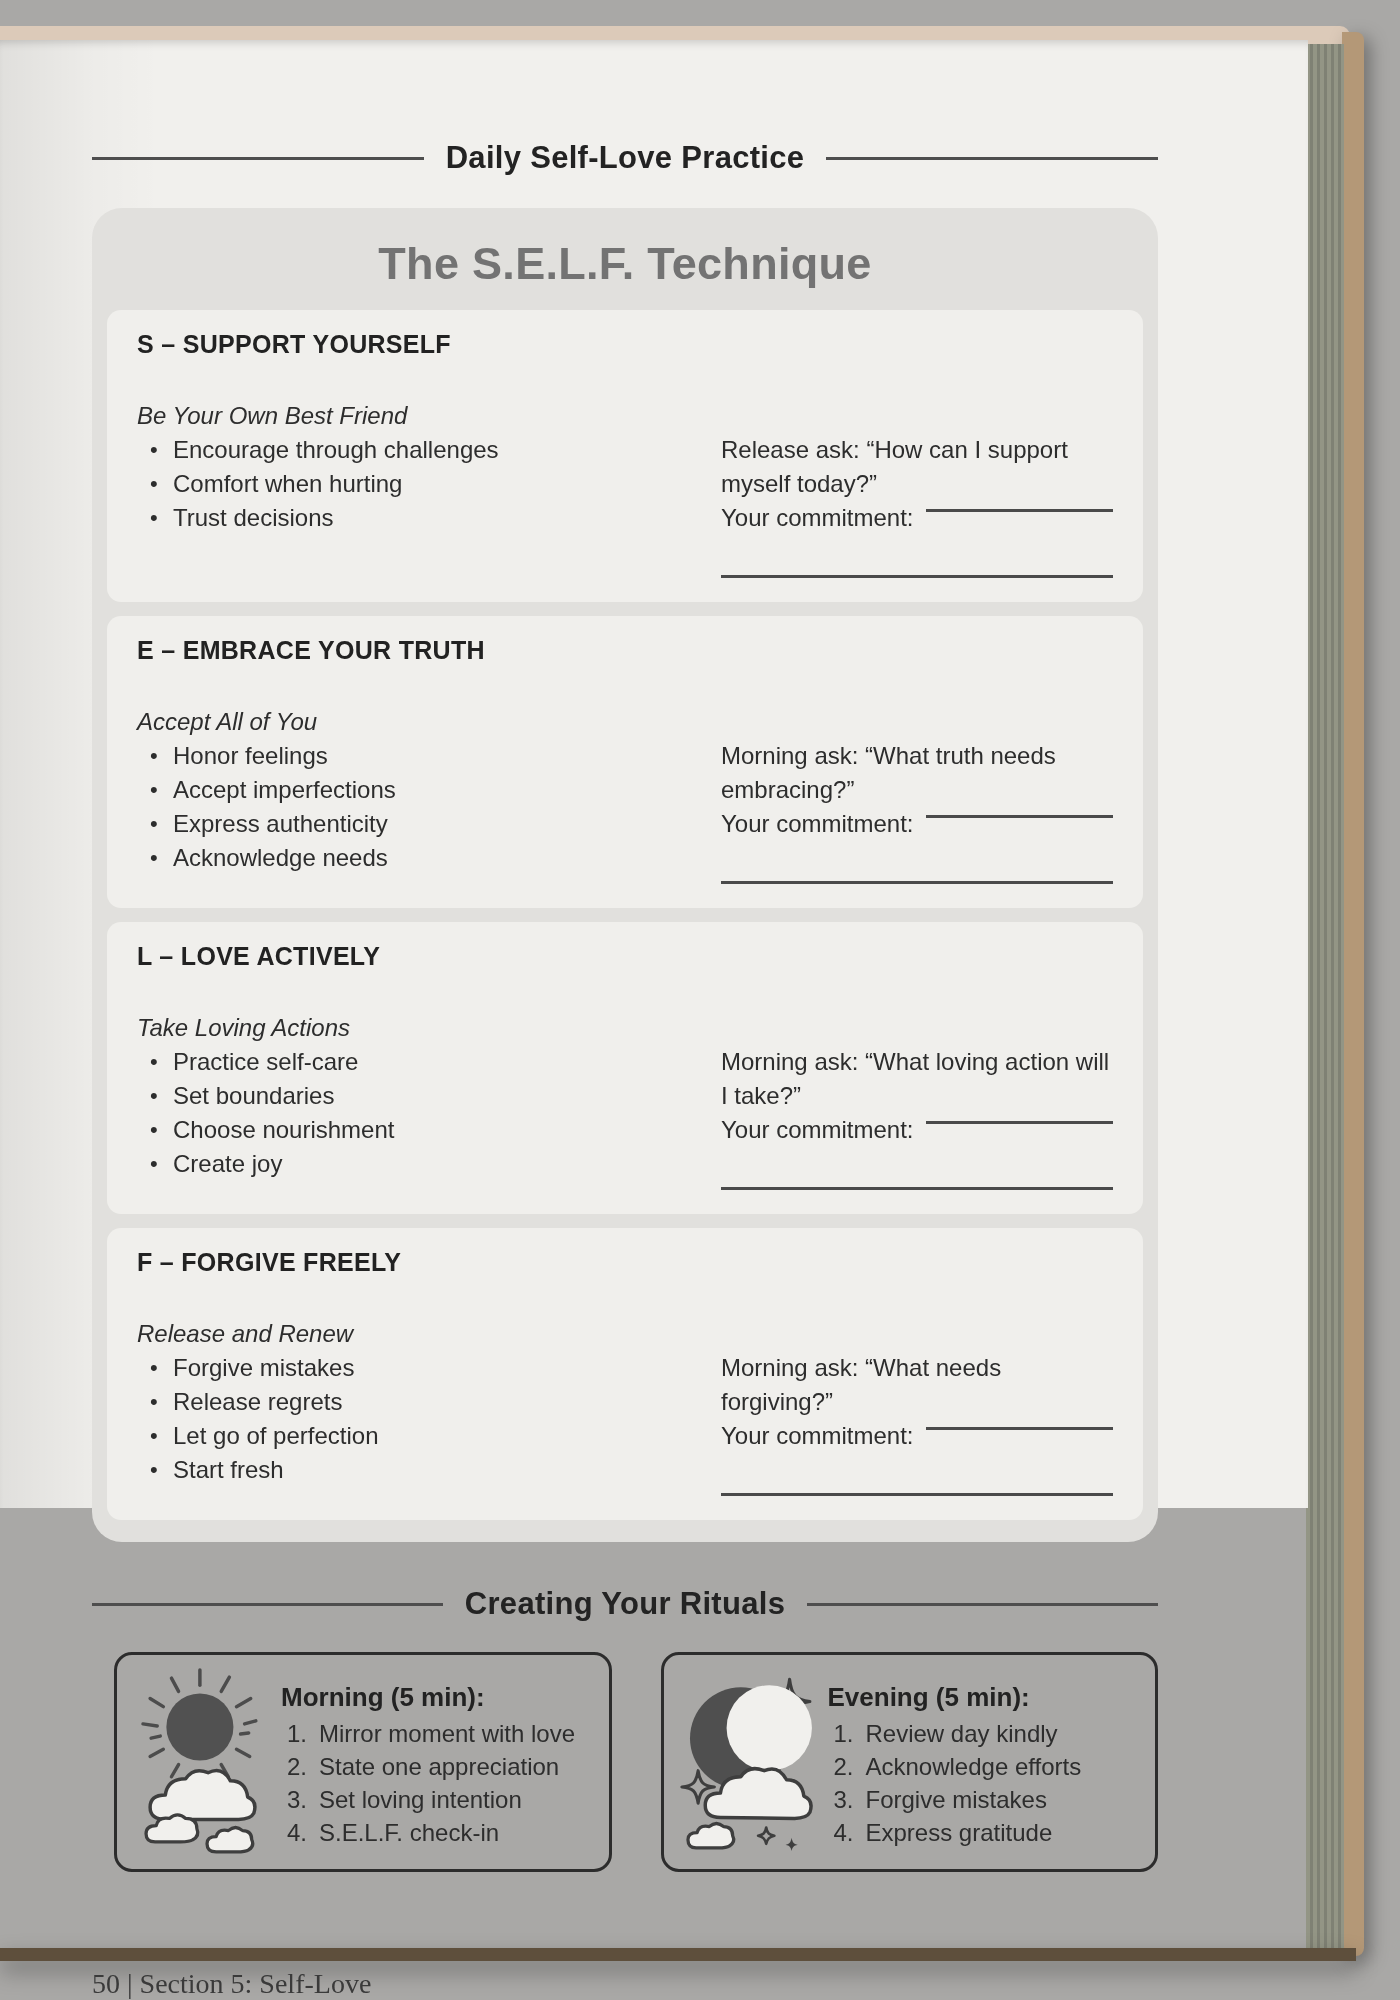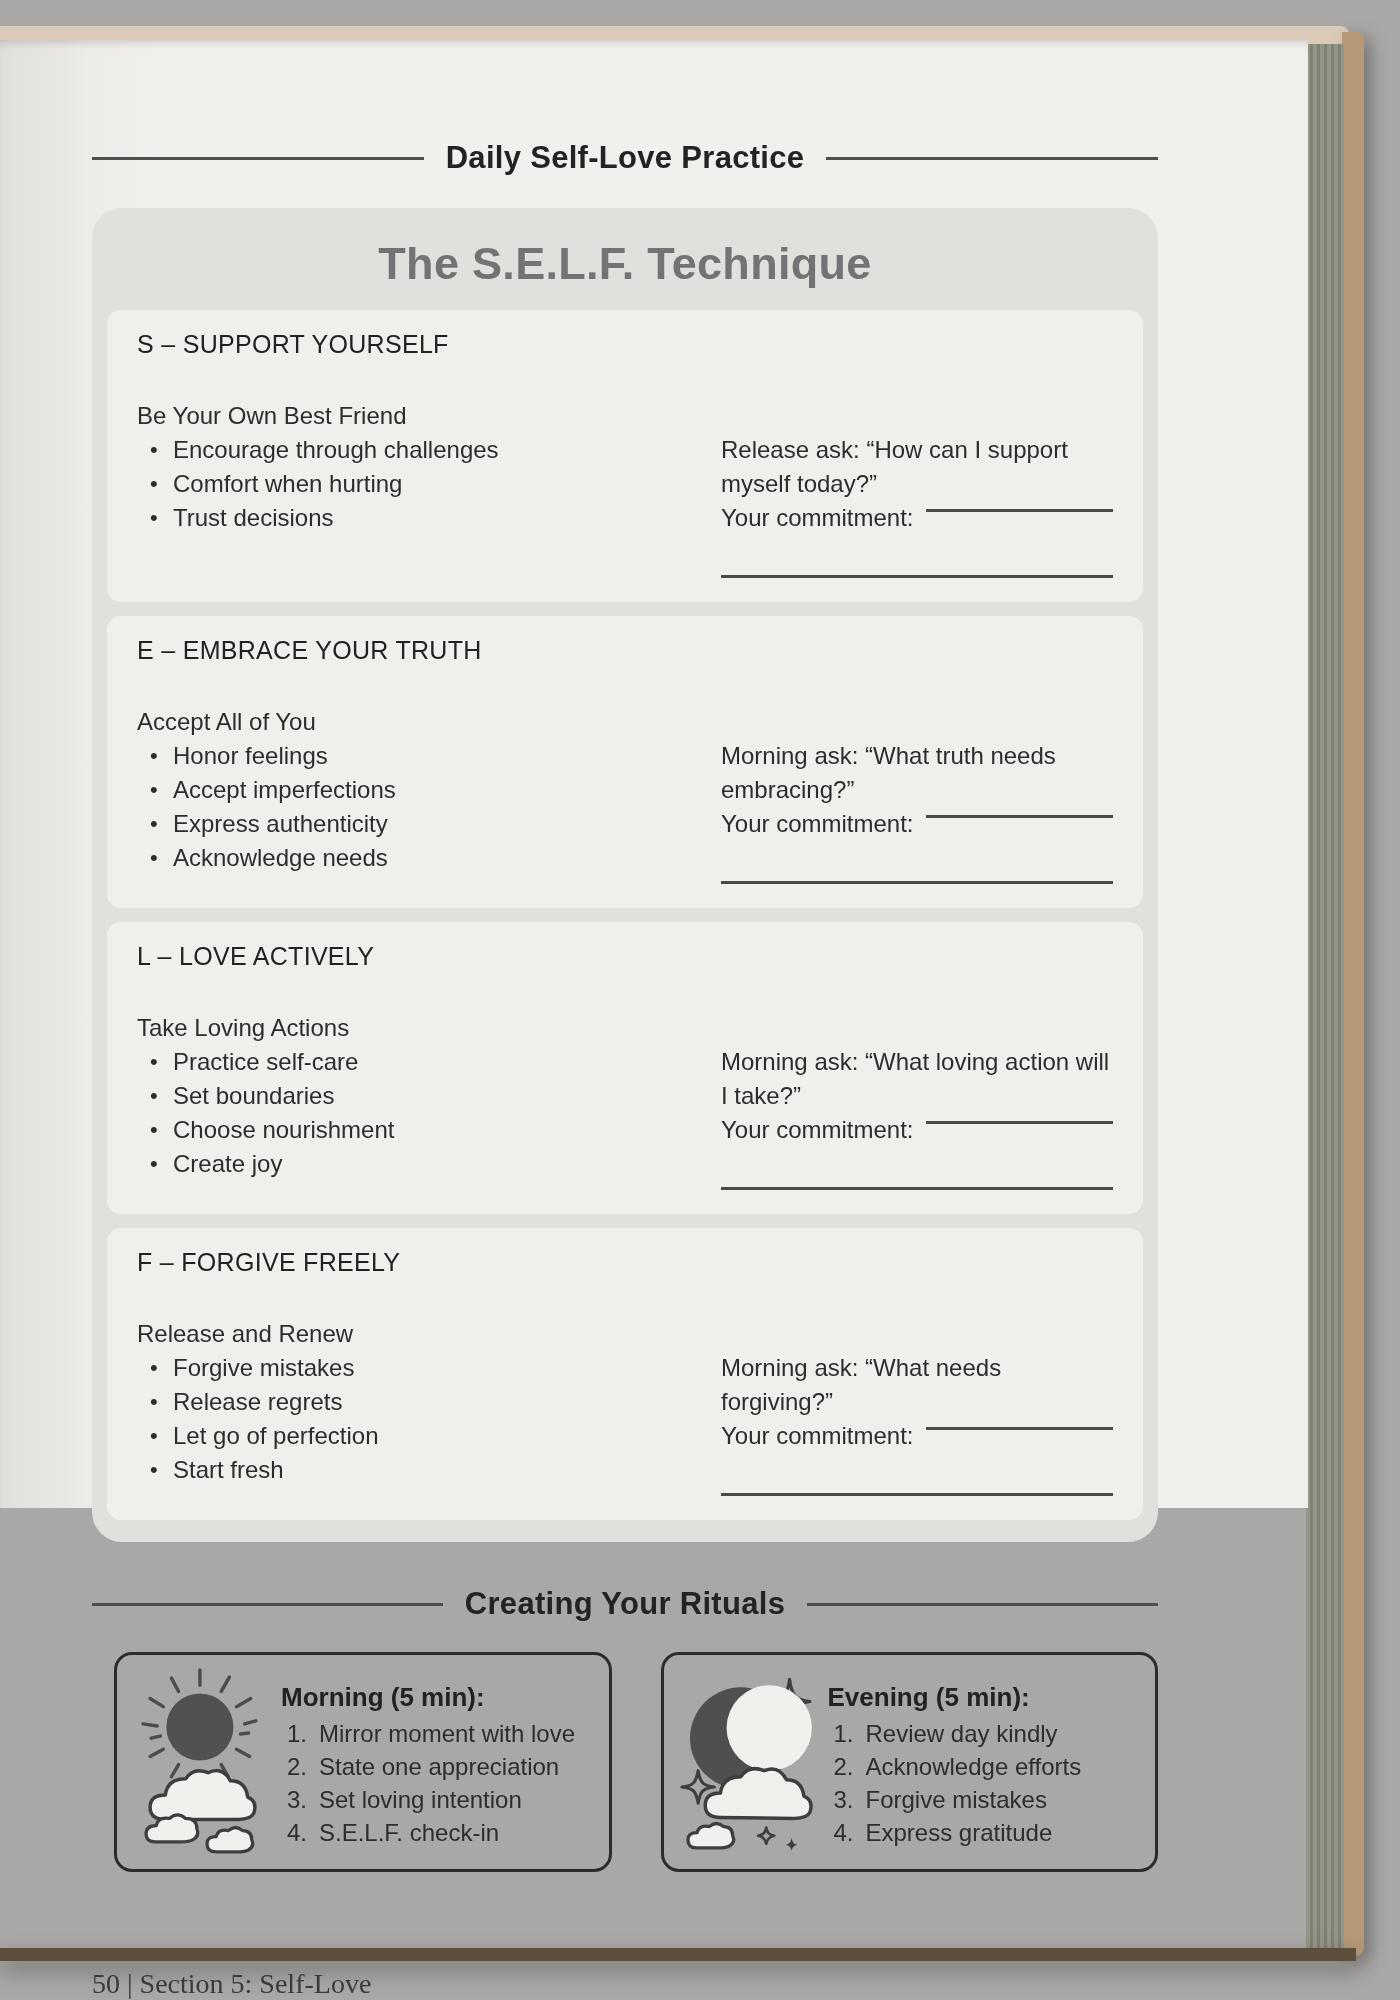--- a/index.html
+++ b/index.html
@@ -54,24 +54,24 @@
     text-align:center; font-size:45px; font-weight:700; color:#737373;
     margin:16px 0 20px; letter-spacing:.3px;
   }
   .card {
     background:#f0efec;
     border-radius:14px;
     padding:20px 30px 24px;
     margin-bottom:14px;
   }
   .card:last-child { margin-bottom:0; }
-  .card-h { font-size:25px; font-weight:400; color:#222; letter-spacing:.3px; }
+  .card-h { font-size:25px; font-weight:700; color:#222; letter-spacing:.3px; }
   .card-body { display:flex; margin-top:40px; }
   .col-left { flex:1; padding-right:20px; }
-  .subtitle { font-size:24px; line-height:34px; color:#2d2d2d; }
+  .subtitle { font-style:italic; font-size:24px; line-height:34px; color:#2d2d2d; }
   ul.bullets { list-style:none; }
   ul.bullets li { font-size:24px; line-height:34px; padding-left:36px; position:relative; }
   ul.bullets li::before { content:"•"; position:absolute; left:13px; top:0; font-size:22px; }
   .col-right { width:392px; font-size:24px; line-height:34px; padding-top:34px; }
   .commit-row { display:flex; align-items:flex-start; }
   .commit-label { white-space:nowrap; }
   .inline-line { flex:1; height:3px; background:#4a4a4a; margin-left:12px; margin-top:8px; }
   .full-line { height:3px; background:#4a4a4a; margin-top:40px; }
 
   

